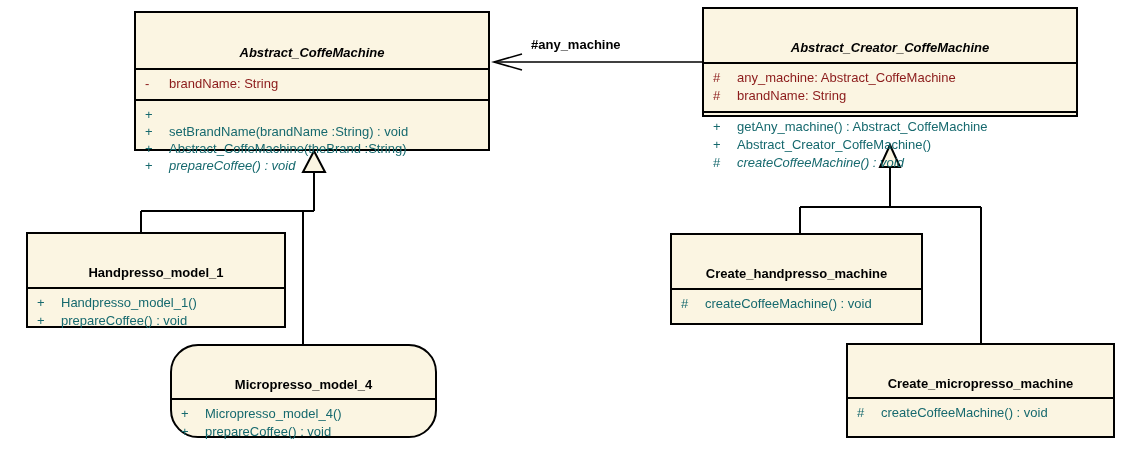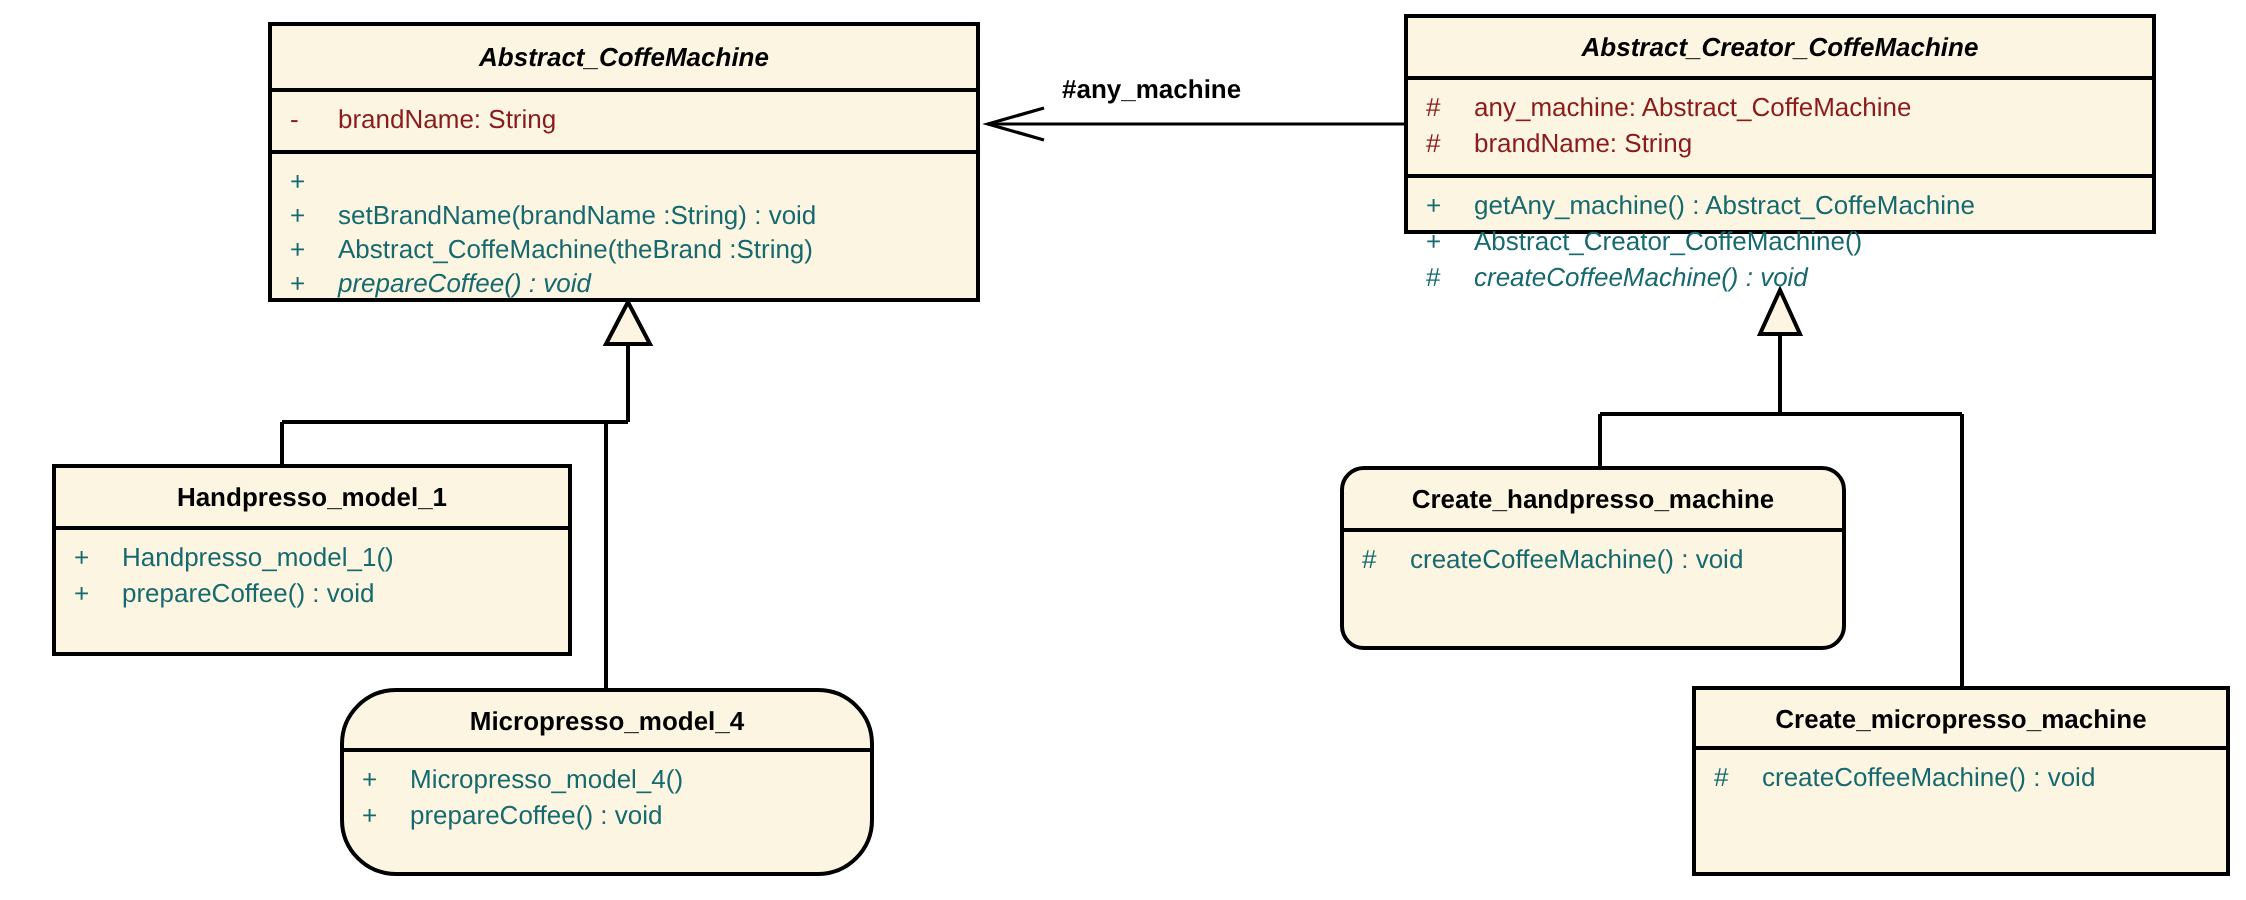--- a/index.html
+++ b/index.html
@@ -8,21 +8,21 @@
     font-family:"Liberation Sans", sans-serif; overflow:hidden;
   }
   .connector-layer { position:absolute; left:0; top:0; }
   .uml-class {
     position:absolute; background:#fbf5e2; border:2px solid #000;
     box-sizing:border-box;
   }
   .uml-title {
     display:flex; align-items:center; justify-content:center;
     font-weight:bold; font-size:13px; color:#000;
-    border-bottom:2px solid #000; box-sizing:border-box;
+    border-bottom:2px solid #000; box-sizing:border-box;margin-top:24px;
   }
   .abstract > .uml-title { font-style:italic; }
   .compartment { box-sizing:border-box; padding-top:5px; }
   .attrs { border-bottom:2px solid #000; }
   .row { display:flex; font-size:13px; line-height:18px; white-space:nowrap; }
   .tight .row { line-height:17px; }
   .vis { flex:none; width:24px; padding-left:9px; box-sizing:content-box; }
   .attr-row { color:#8b1a1a; }
   .method-row { color:#16696e; }
   .em { font-style:italic; }
@@ -131,21 +131,21 @@
         <span class="vis">+</span>
         <span>Micropresso_model_4()</span>
       </div>
       <div class="row method-row">
         <span class="vis">+</span>
         <span>prepareCoffee() : void</span>
       </div>
     </div>
   </div>
 
-  <div class="uml-class" style="left:670px; top:233px; width:253px; height:92px;border-radius:12px;">
+  <div class="uml-class" style="left:670px; top:233px; width:253px; height:92px;">
     <div class="uml-title" style="height:31px">Create_handpresso_machine</div>
     <div class="compartment">
       <div class="row method-row">
         <span class="vis">#</span>
         <span>createCoffeeMachine() : void</span>
       </div>
     </div>
   </div>
 
   <div class="uml-class" style="left:846px; top:343px; width:269px; height:95px;">

